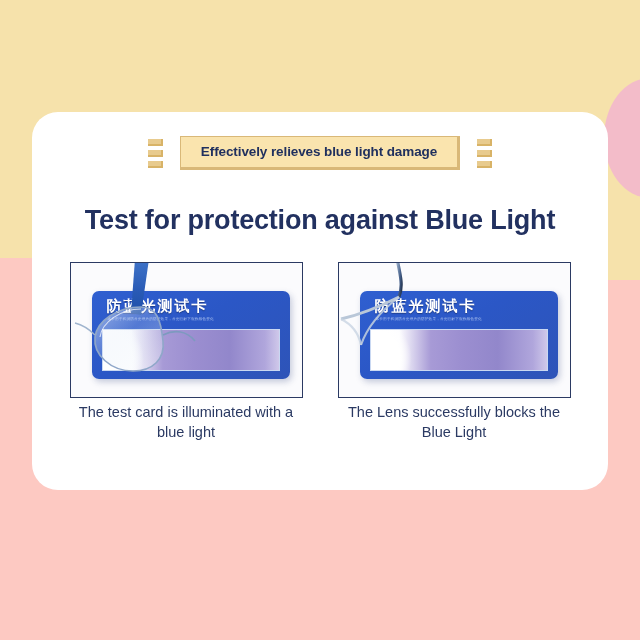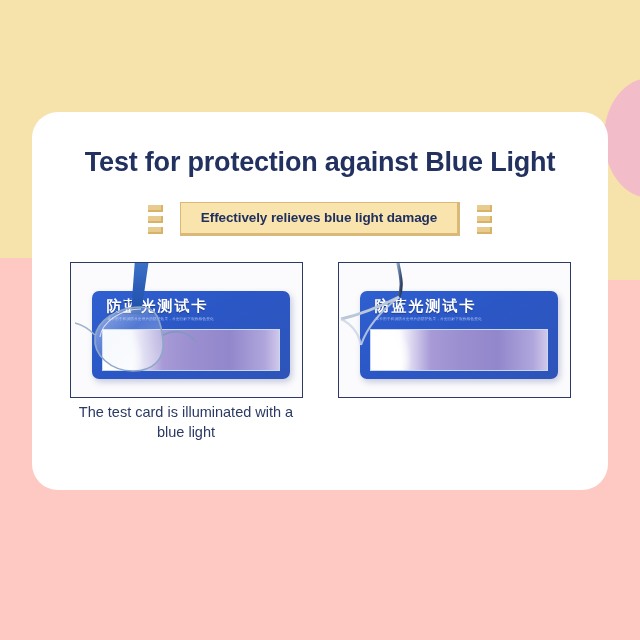--- a/index.html
+++ b/index.html
@@ -166,39 +166,39 @@
 <body>
 
 <div id="page">
 
   <div id="bg-cream"></div>
   <div id="bg-cream-wedge"></div>
   <div id="bg-pink-blob"></div>
 
   <div id="card">
 
+    <div id="banner-row">
+
+      <div class="deco deco-left">
+        <div class="deco-mark"></div>
+        <div class="deco-mark"></div>
+        <div class="deco-mark"></div>
+      </div>
+
+      <div id="banner">Effectively relieves blue light damage</div>
+
+      <div class="deco deco-right">
+        <div class="deco-mark"></div>
+        <div class="deco-mark"></div>
+        <div class="deco-mark"></div>
+      </div>
+
+    </div>
+
     <div id="title">Test for protection against Blue Light</div>
-
-    <div id="banner-row">
-
-      <div class="deco deco-left">
-        <div class="deco-mark"></div>
-        <div class="deco-mark"></div>
-        <div class="deco-mark"></div>
-      </div>
-
-      <div id="banner">Effectively relieves blue light damage</div>
-
-      <div class="deco deco-right">
-        <div class="deco-mark"></div>
-        <div class="deco-mark"></div>
-        <div class="deco-mark"></div>
-      </div>
-
-    </div>
 
     <div id="panels">
 
       <div class="panel-col">
         <div class="panel">
 
           <div class="test-card">
             <div class="card-title">防蓝光测试卡</div>
             <div class="card-sub">本卡用于检测防蓝光镜片的防护效果，蓝光照射下观察颜色变化</div>
             <div class="strip"></div>
@@ -249,17 +249,18 @@
               </linearGradient>
             </defs>
 
             <path d="M58 -4 C62 14 64 24 60 34" fill="none" stroke="url(#armR)" stroke-width="3.2"></path>
 
             <path d="M60 34 C40 44 20 52 2 56" fill="none" stroke="#b9c7d8" stroke-width="3"></path>
             <path d="M60 34 C42 48 28 64 22 82" fill="none" stroke="#c3d0de" stroke-width="2.2" opacity=".85"></path>
             <path d="M2 56 C14 62 20 72 22 82" fill="none" stroke="#c9d5e2" stroke-width="2.2" opacity=".8"></path>
           </svg>
         </div>
+        <div class="caption">The Lens successfully blocks the Blue Light</div>
       </div>
 
     </div>
   </div>
 </div>
 
 </body></html>

